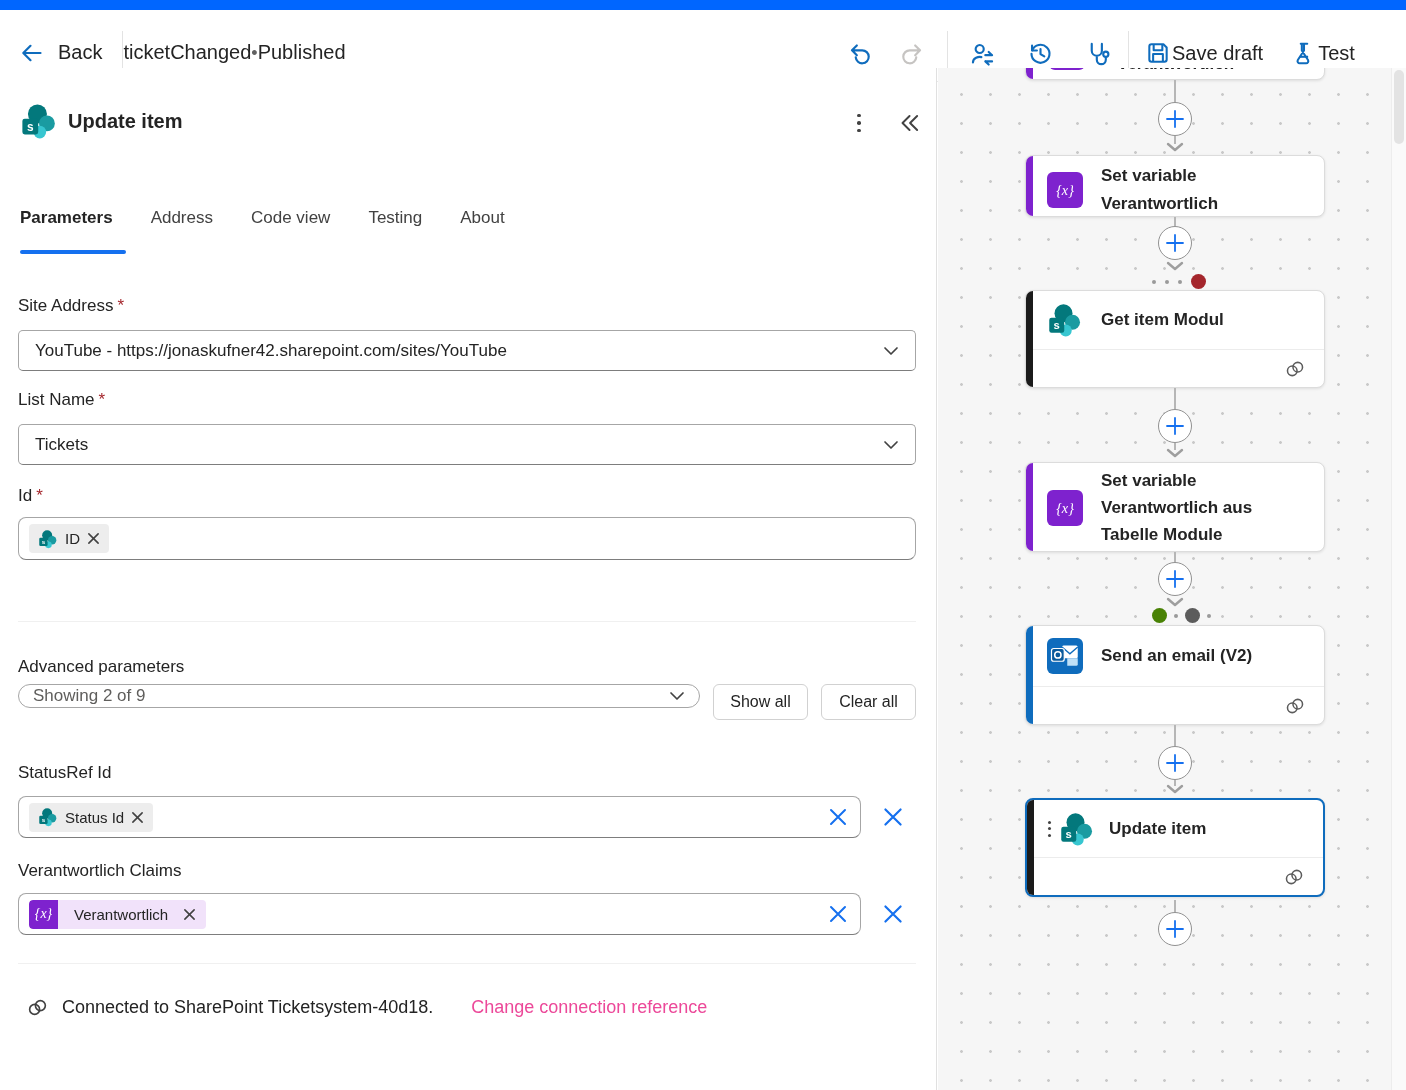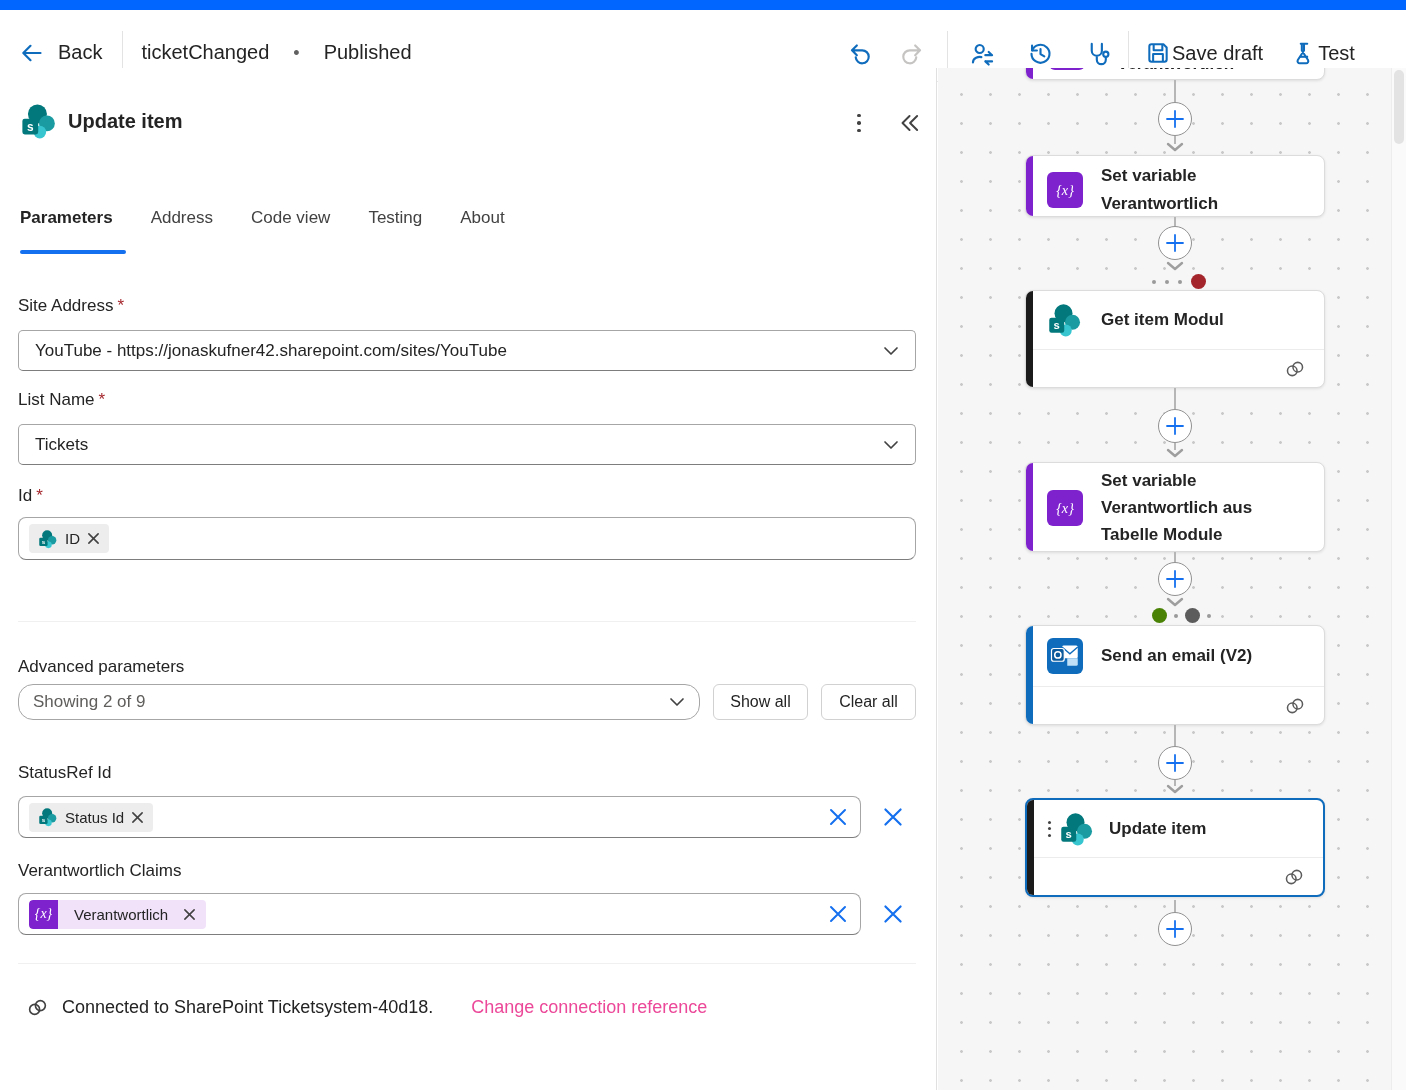--- a/index.html
+++ b/index.html
@@ -9,21 +9,21 @@
   
   .top-strip { position:absolute; top:0; left:0; width:1406px; height:10px; background:#0066FF; }
 
   
   .app-header { position:absolute; top:24px; left:0; width:1406px; height:58px; background:#fff;
     border-bottom:1px solid #e8e8e8; display:flex; align-items:center; }
   .back-btn { display:flex; align-items:center; gap:13px; margin-left:18px; cursor:pointer; }
   .back-btn span { font-size:20px; color:#242424; }
   .hdr-sep { width:1px; height:44px; background:#e3e3e3; }
   .hdr-sep.left { margin-left:20px; }
-  .flow-title { display:flex; align-items:flex-end; gap:24px; font-size:20px; color:#242424; margin-left:18px; }
+  .flow-title { display:flex; align-items:flex-end; gap:0; font-size:20px; color:#242424; }
   .flow-title .dot { color:#616161; font-size:18px; }
   .hdr-right { position:absolute; left:845px; top:0; height:58px; display:flex; align-items:center; }
   .hicon { width:28px; height:28px; display:flex; align-items:center; justify-content:center; cursor:pointer; }
   .hbtn { display:flex; align-items:center; gap:1px; cursor:pointer; }
   .hbtn span { font-size:20px; color:#242424; }
 
   
   .left-panel { position:absolute; top:68px; left:0; width:937px; height:1022px; background:#fff;
     border-right:1px solid #e0e0e0; }
   .panel-header-icon { position:absolute; left:20px; top:34px; width:38px; height:38px; }
@@ -50,21 +50,21 @@
   .pill .sp-mini { width:20px; height:20px; }
   .pill-x { cursor:pointer; display:flex; }
   .pill.purple { background:#f1e2fa; padding:0 10px 0 0; overflow:hidden; }
   .pill.purple .vx { width:29px; height:29px; border-radius:4px 0 0 4px; background:#7E22CE; color:#fff;
     display:flex; align-items:center; justify-content:center; font-size:14px; font-style:italic;
     font-family:"Liberation Serif", serif; }
   .inline-x { margin-left:auto; cursor:pointer; display:flex; }
   .outer-x { position:absolute; left:880px; width:26px; height:26px; cursor:pointer; }
   .divider { position:absolute; left:18px; width:898px; height:1px; background:#f0f0f0; }
 
-  .adv-select { position:absolute; left:18px; top:616px; width:682px; height:36px; border:1px solid #a6a6a6;
+  .adv-select { position:absolute; left:18px; top:616px; width:682px; height:24px; border:1px solid #a6a6a6;
     border-radius:15px; display:flex; align-items:center; padding:0 14px; font-size:17px; color:#5f5e5c; cursor:pointer; }
   .adv-btn { position:absolute; top:616px; height:36px; width:95px; border:1px solid #d1d1d1; border-radius:6px;
     background:#fff; font-size:16px; color:#242424; display:flex; align-items:center; justify-content:center; cursor:pointer; }
 
   .conn-footer { position:absolute; left:26px; top:928px; display:flex; align-items:center; font-size:18px; }
   .conn-footer .txt { margin-left:13px; color:#242424; }
   .conn-footer .lnk { margin-left:38px; color:#ec4899; cursor:pointer; }
 
   
   .canvas { position:absolute; top:68px; left:938px; width:468px; height:1022px; overflow:hidden;

